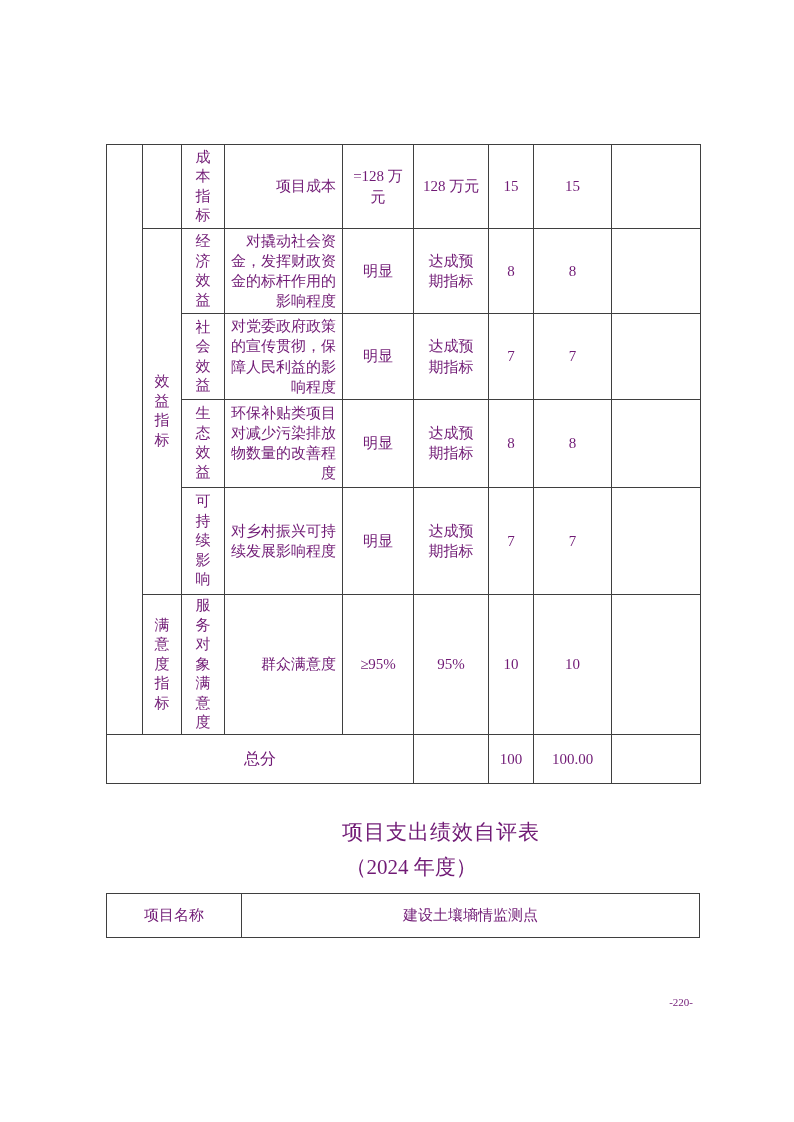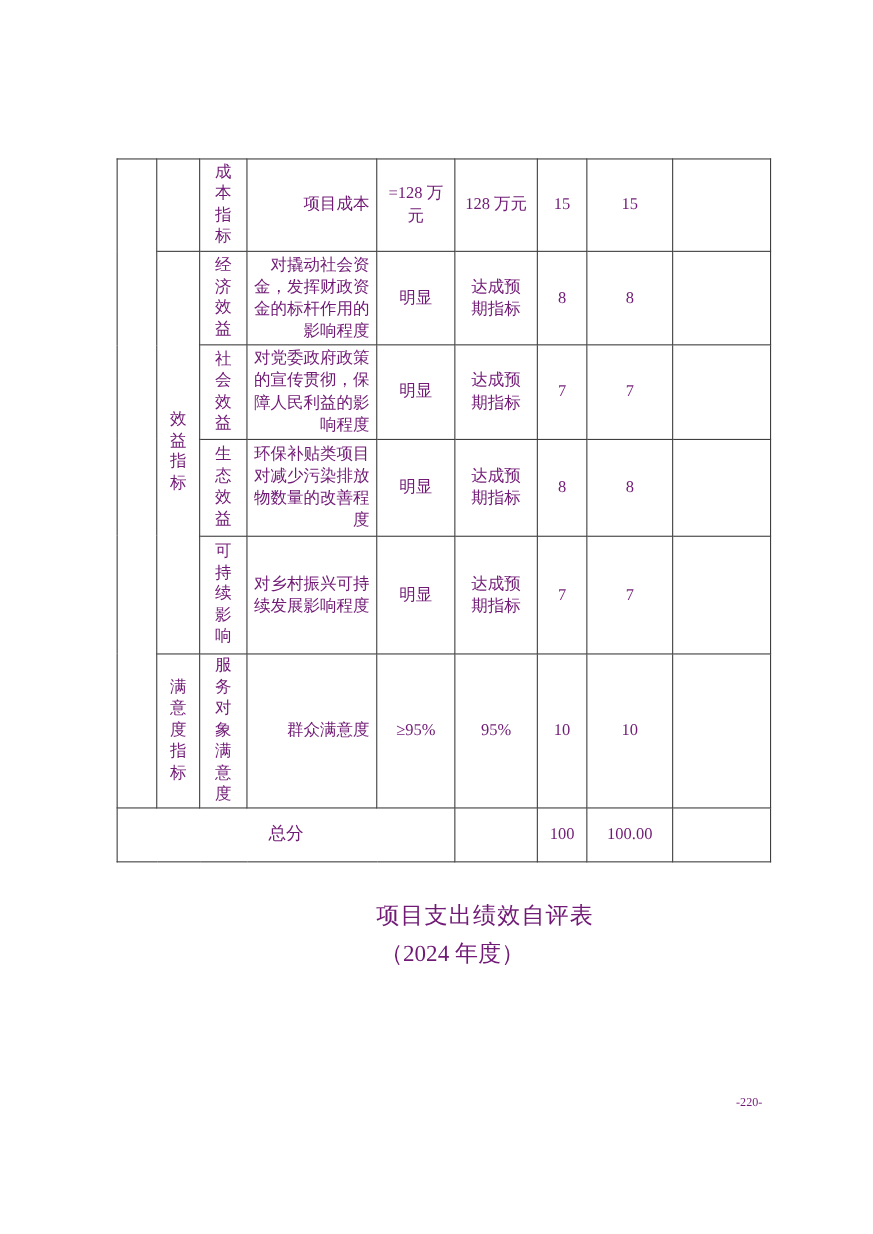--- a/index.html
+++ b/index.html
@@ -128,18 +128,22 @@
   <div class="sec-subtitle">（2024 年度）</div>
 
   <table class="t2">
     <colgroup>
       <col style="width:135px">
         <col style="width:199px">
         <col style="width:58px">
         <col style="width:201px">
     </colgroup>
     <tbody>
+      <tr style="height:44px">
+        <td>项目名称</td>
+        <td colspan="3">建设土壤墒情监测点</td>
+      </tr>
     </tbody>
   </table>
 
   <div class="page-num">-220-</div>
 
 </div>
 
 </body></html>

